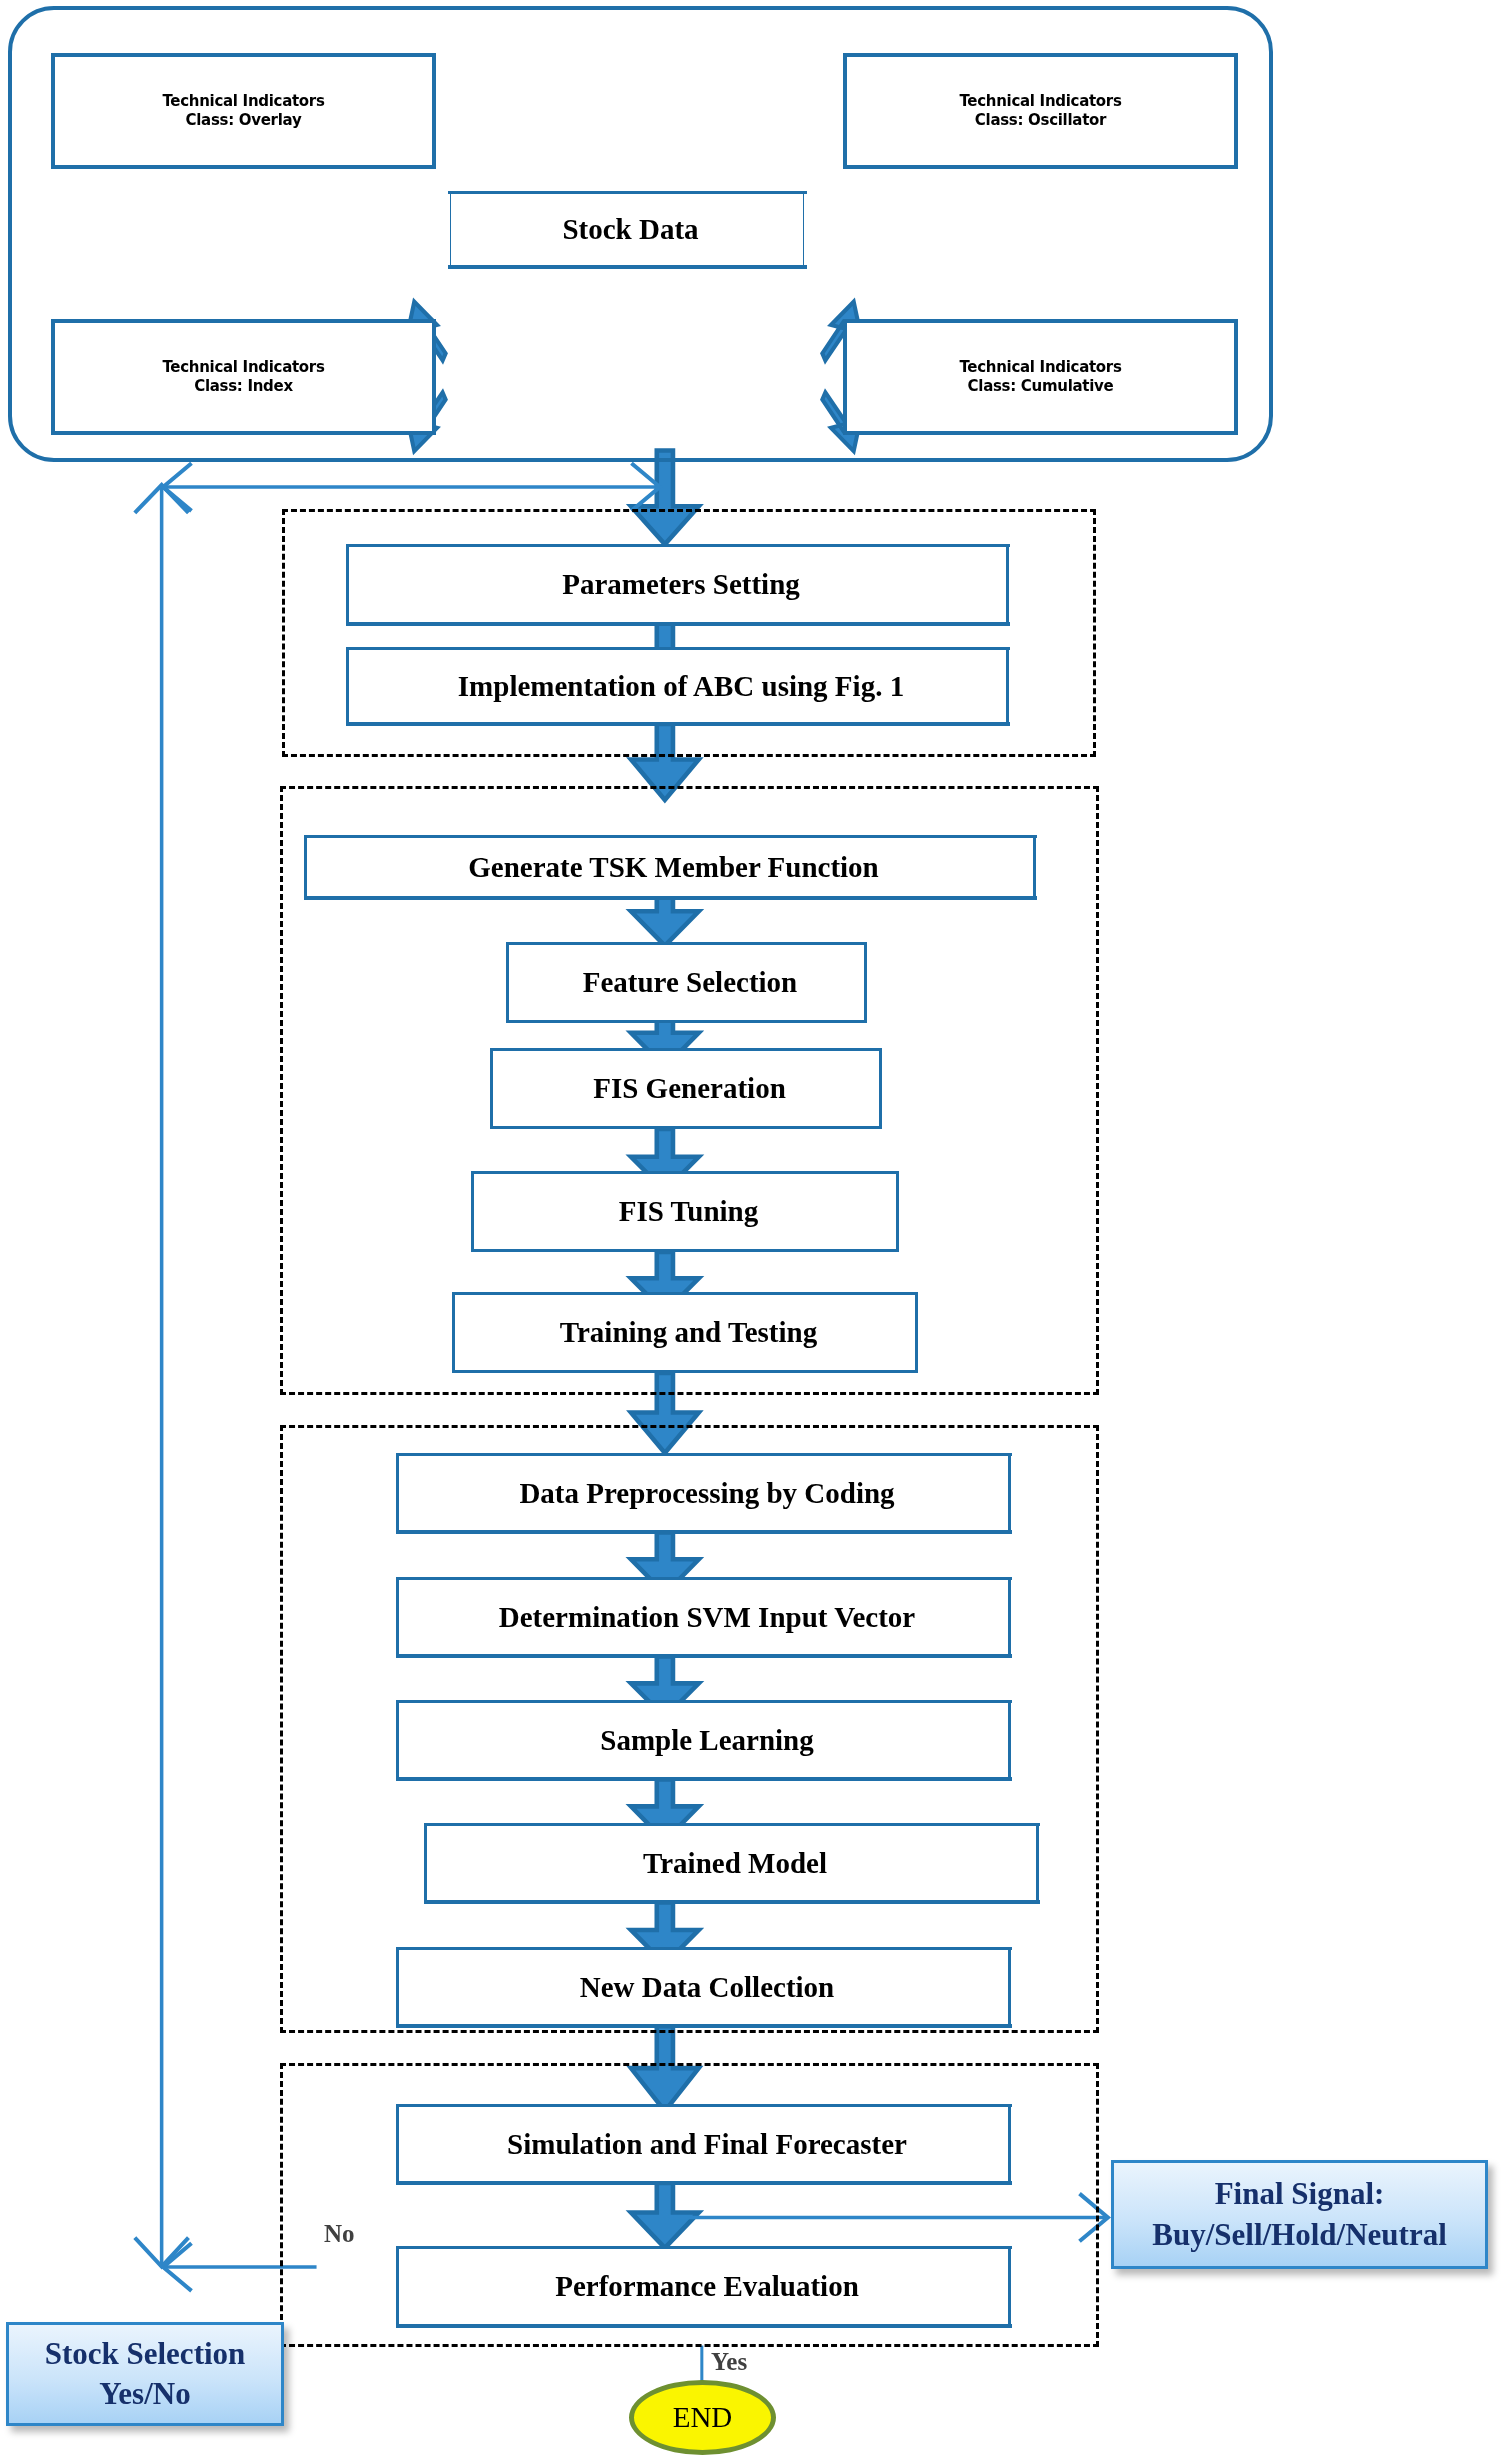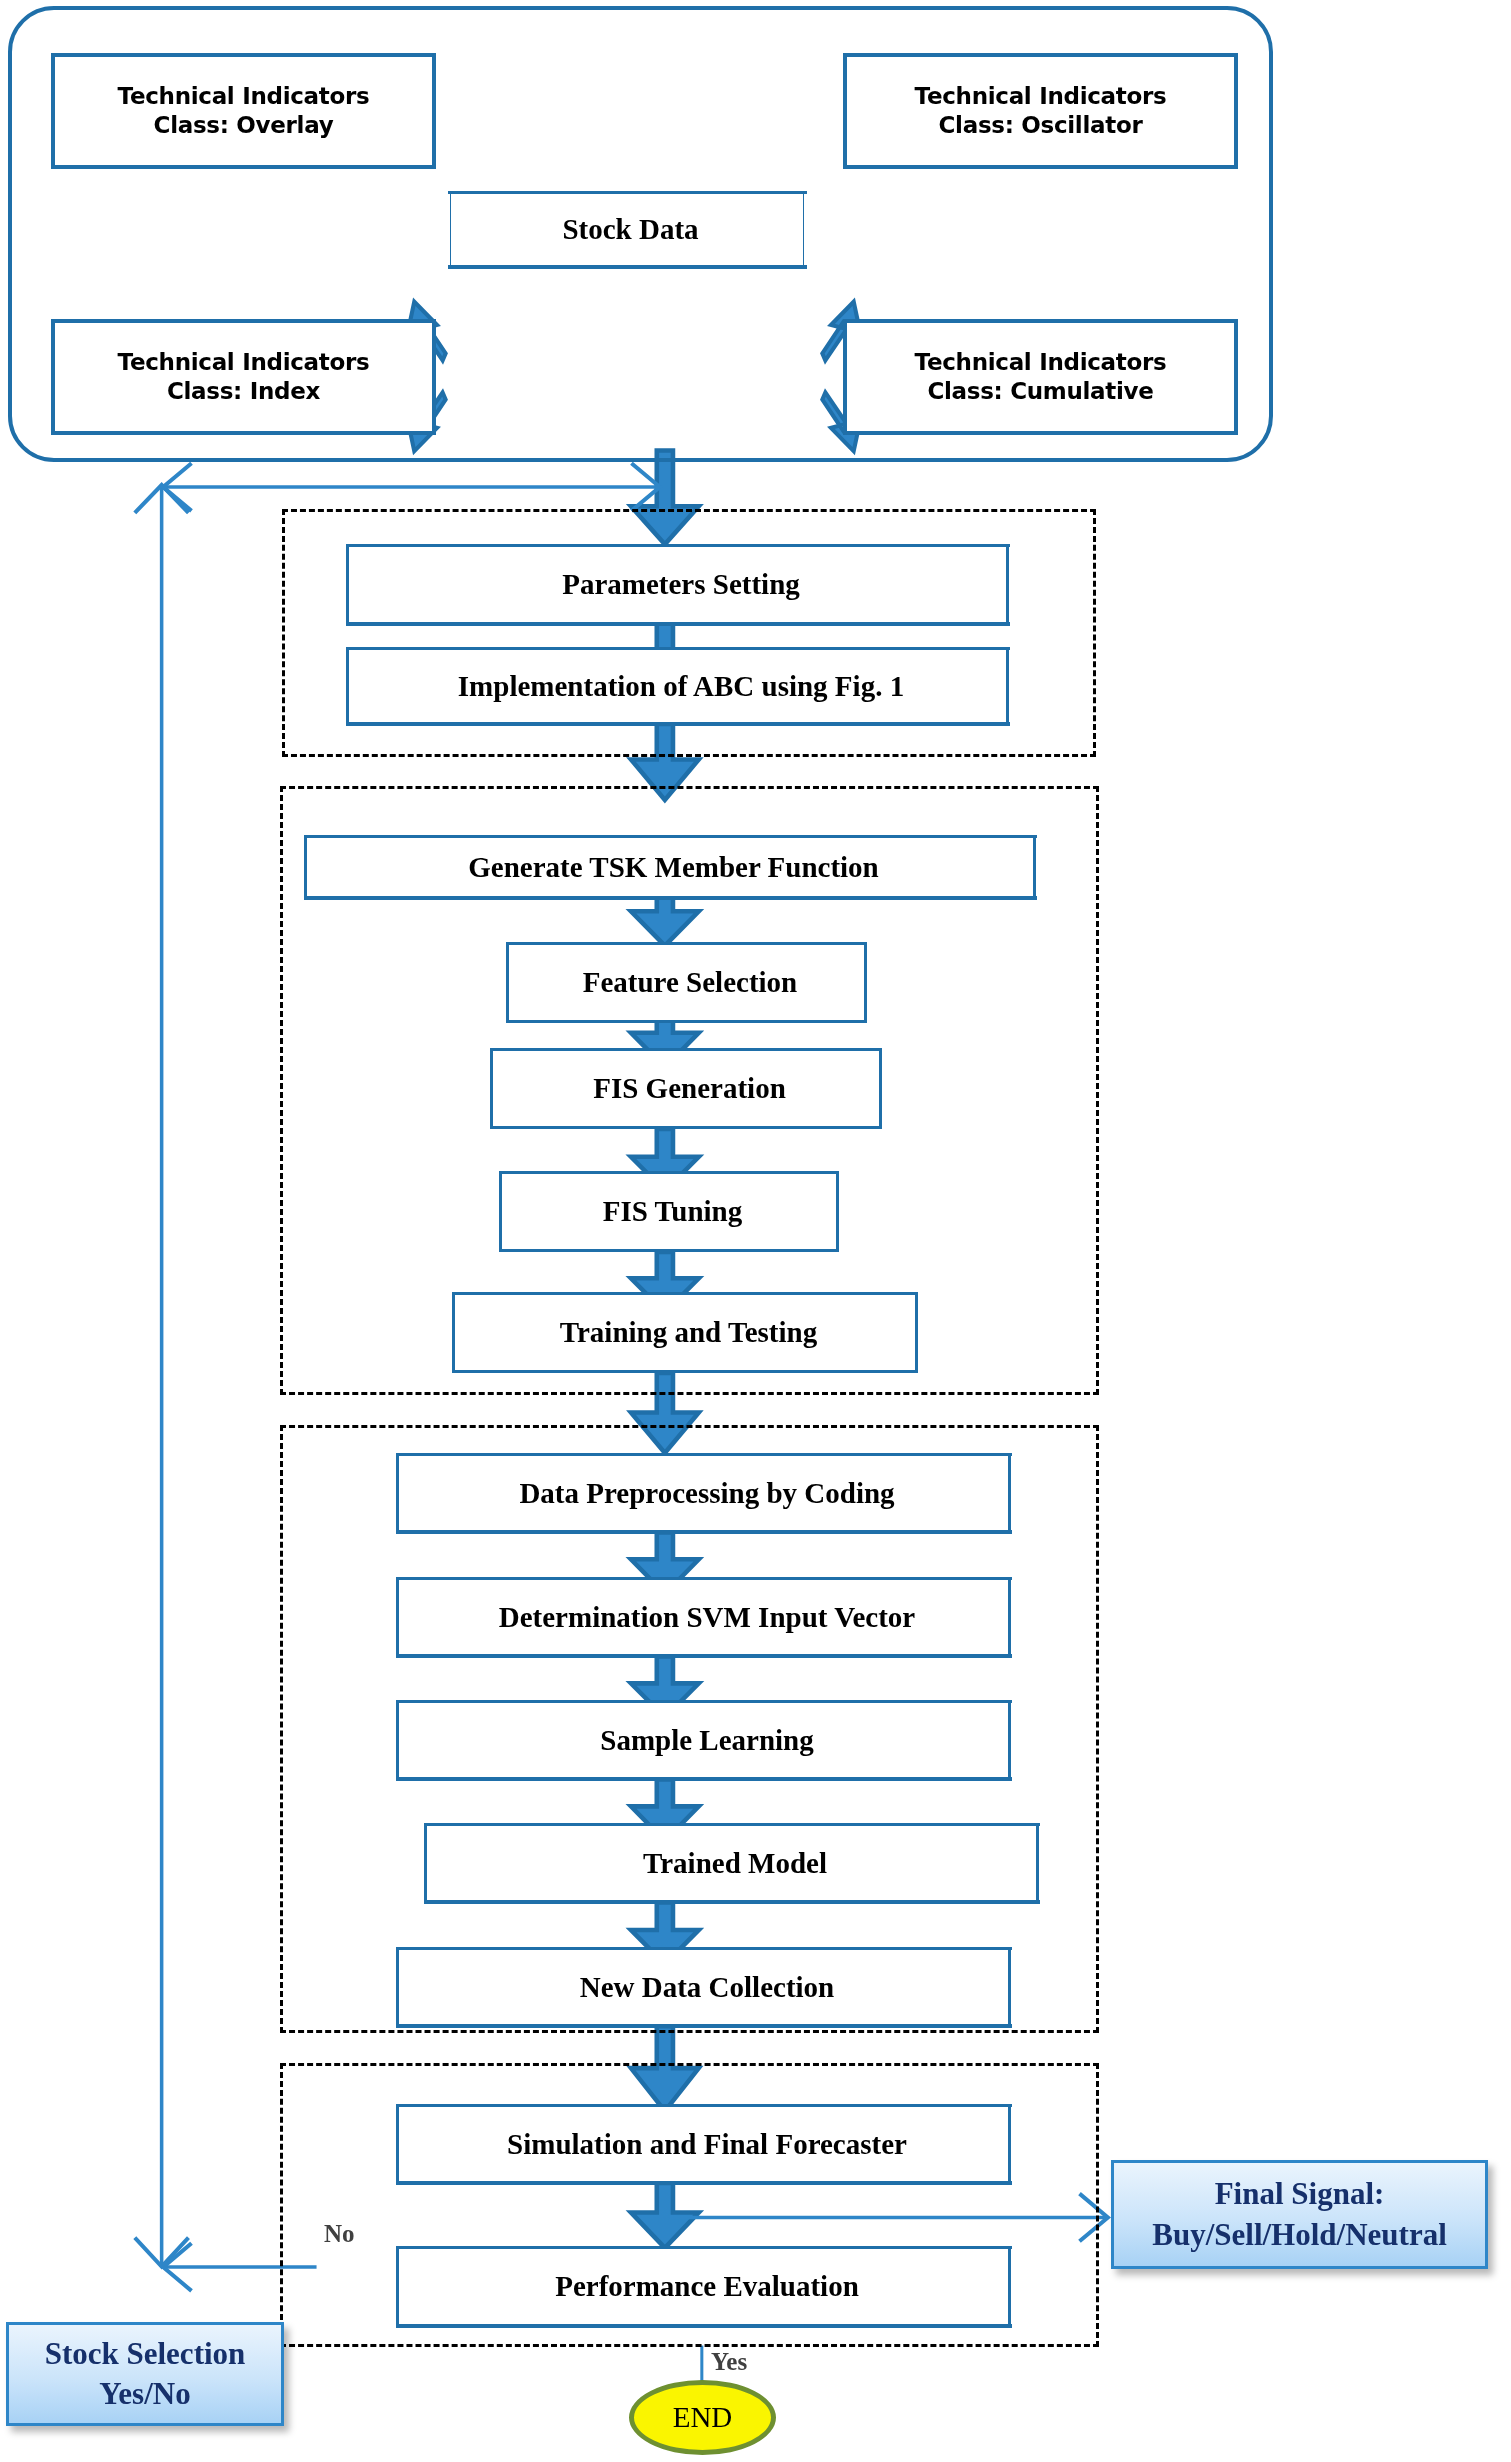--- a/index.html
+++ b/index.html
@@ -17,21 +17,21 @@
     font-weight:bold;
     line-height:1.25;
     font-family:"Liberation Serif", serif;
     box-shadow:3px 3.5px 0 -0.5px rgba(25,90,140,0.0);
   }
   
   .node::before{content:"";position:absolute;left:-3.5px;right:-3.5px;top:-3.5px;height:3.5px;background:#1F6FA9;}
   .node::after{content:"";position:absolute;left:-3.5px;right:-3.5px;bottom:-3.5px;height:3.5px;background:#1F6FA9;}
   .node.noBevel::before,.node.noBevel::after{display:none;}
 
-  .topbox{ font-family:"DejaVu Sans", sans-serif; font-weight:bold; font-size:23px; letter-spacing:-0.3px;}
+  .topbox{ font-family:"DejaVu Sans", sans-serif; font-weight:bold; font-size:15px; letter-spacing:-0.3px;}
   .flowbox{ font-size:29px;padding-left:7px; }
 
   .sideinfo{
     position:absolute;box-sizing:border-box;
     border:3px solid #2E86C8;
     background:linear-gradient(180deg,#eaf4fd 0%,#cbe4fa 55%,#a8d2f5 100%);
     color:#16306B;
     font-family:"Liberation Serif", serif;
     font-weight:bold;
     display:flex;align-items:center;justify-content:center;text-align:center;
@@ -195,21 +195,21 @@
   </div>
 
   <div class="node flowbox noBevel" style="left:506px; top:926px; width:361px; height:81px;margin-top:16px;">
     <span>Feature Selection</span>
   </div>
 
   <div class="node flowbox noBevel" style="left:490px; top:1048px; width:392px; height:81px;">
     <span>FIS Generation</span>
   </div>
 
-  <div class="node flowbox noBevel" style="left:471px; top:1171px; width:340px; height:81px;margin-left:28px;">
+  <div class="node flowbox noBevel" style="left:471px; top:1171px; width:428px; height:81px;">
     <span>FIS Tuning</span>
   </div>
 
   <div class="node flowbox noBevel" style="left:452px; top:1292px; width:466px; height:81px;">
     <span>Training and Testing</span>
   </div>
 
   <div class="dashgroup" style="left:280px; top:1425px; width:819px; height:608px;"></div>
 
   <div class="node flowbox" style="left:396px; top:1577px; width:615px; height:80px;">

